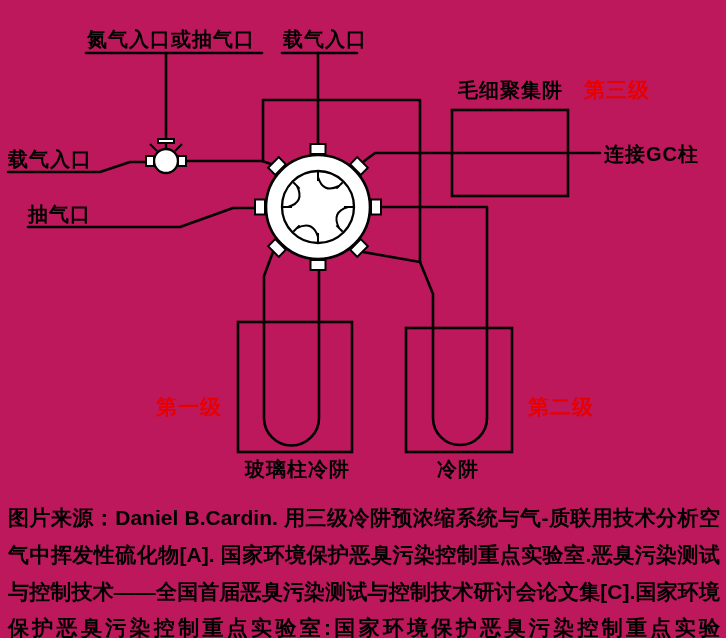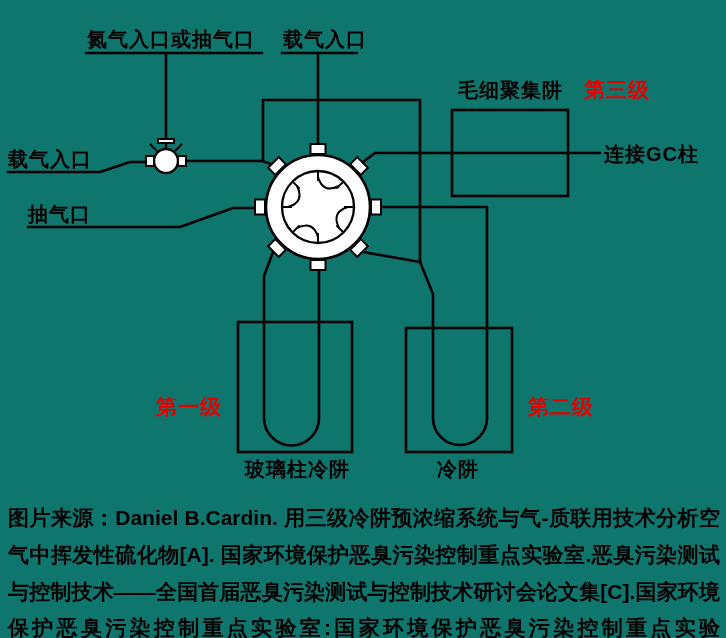--- a/index.html
+++ b/index.html
@@ -1,19 +1,19 @@
 <!DOCTYPE html>
 <html><head>
 <meta charset="utf-8">
 <style>
   html,body{margin:0;padding:0;background:#ffffff;}
   .figure{
     position:relative;
     width:726px;height:638px;
-    background:#0f766e;
+    background:#be185d;
     font-family:"Liberation Sans","DejaVu Sans",sans-serif;
     overflow:hidden;
   }
   svg{display:block;}
   .lbl{
     font-family:"Liberation Sans","DejaVu Sans",sans-serif;
     font-weight:bold;
     font-size:20px;
     fill:#000000;
     letter-spacing:1px;

